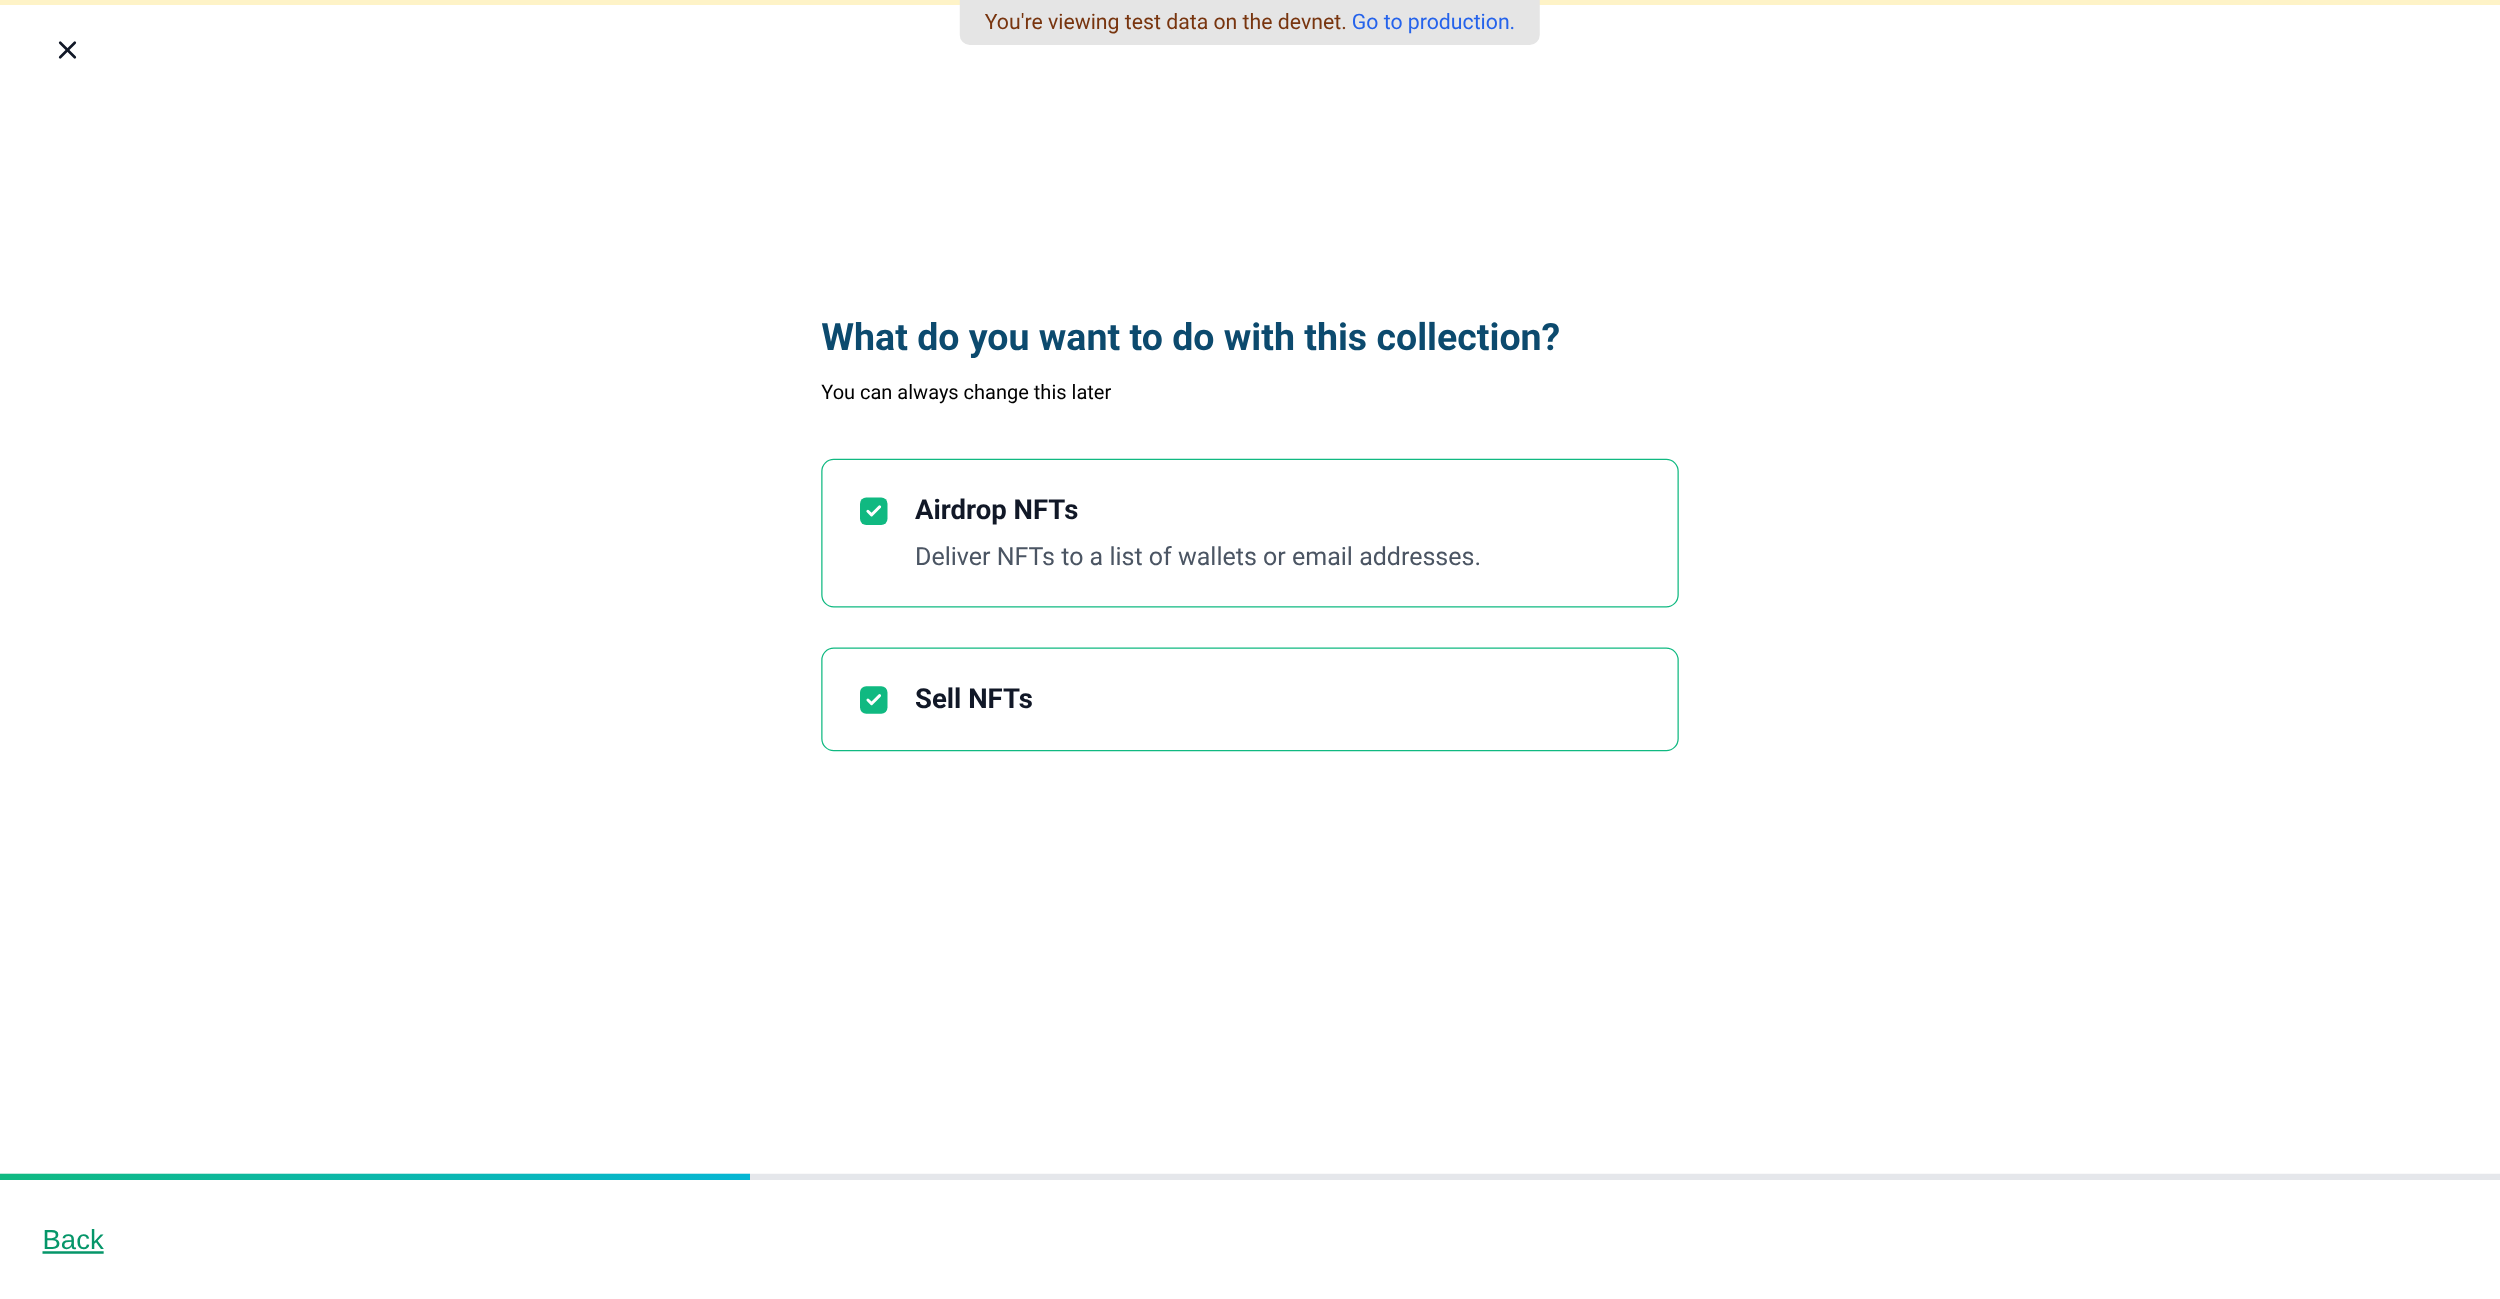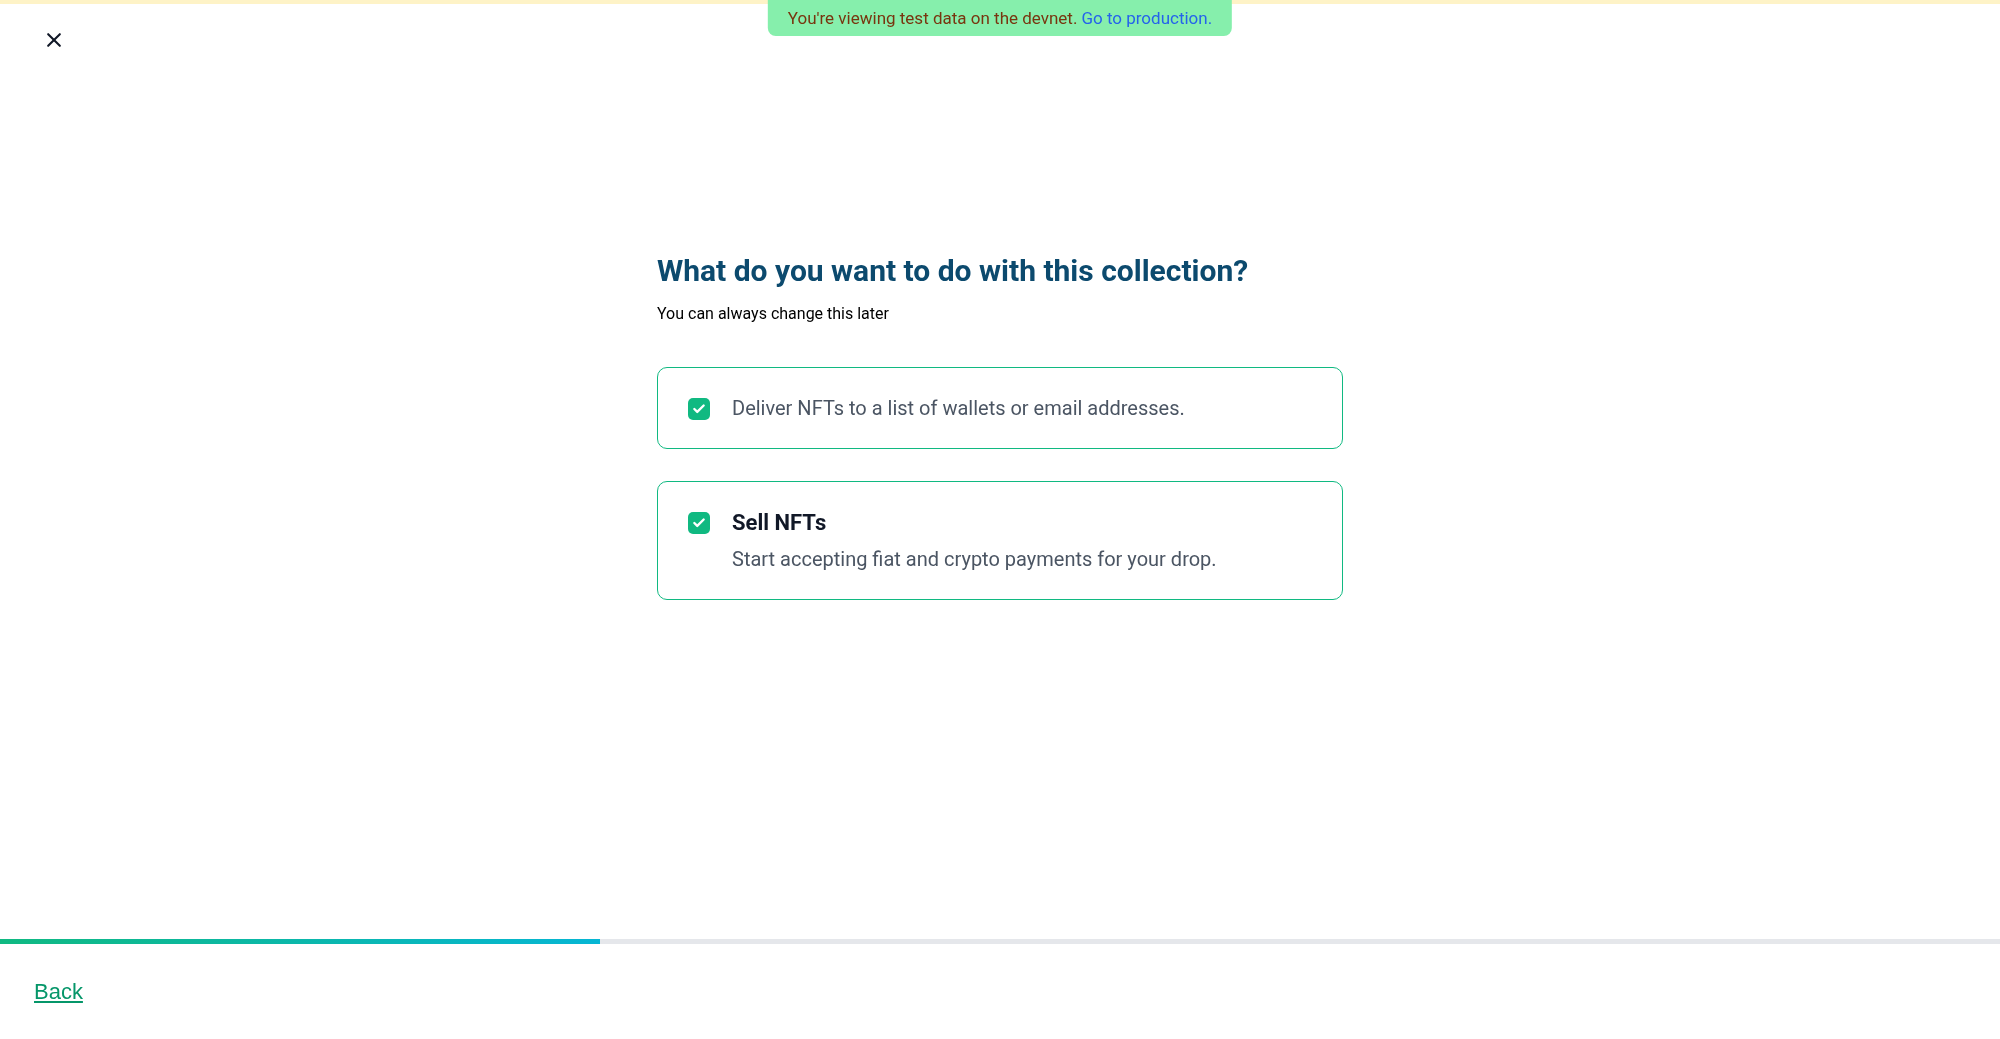--- a/index.html
+++ b/index.html
@@ -18,21 +18,21 @@
     .top-banner {
       width: 100%;
       height: 4px;
       background: #fef3c7;
     }
     .notice-bar {
       position: absolute;
       top: 0;
       left: 50%;
       transform: translateX(-50%);
-      background: #86efac;
+      background: #e5e5e5;
       padding: 8px 20px;
       border-radius: 0 0 8px 8px;
       font-size: 17px;
       color: #78350f;
       display: flex;
       align-items: center;
       gap: 4px;
     }
     .notice-link {
       color: #2563eb;
@@ -177,33 +177,33 @@
   <h1 class="heading">What do you want to do with this collection?</h1>
   <p class="subheading">You can always change this later</p>
 
   <div class="option-card">
     <div class="checkbox">
       <svg viewBox="0 0 24 24" fill="none" stroke="#ffffff" stroke-width="4" stroke-linecap="round" stroke-linejoin="round">
         <polyline points="4 12 9 17 20 6"></polyline>
       </svg>
     </div>
     <div class="option-text">
+      <div class="option-title">Airdrop NFTs</div>
       <div class="option-desc">Deliver NFTs to a list of wallets or email addresses.</div>
     </div>
   </div>
 
   <div class="option-card">
     <div class="checkbox">
       <svg viewBox="0 0 24 24" fill="none" stroke="#ffffff" stroke-width="4" stroke-linecap="round" stroke-linejoin="round">
         <polyline points="4 12 9 17 20 6"></polyline>
       </svg>
     </div>
     <div class="option-text">
       <div class="option-title">Sell NFTs</div>
-      <div class="option-desc">Start accepting fiat and crypto payments for your drop.</div>
     </div>
   </div>
 </div>
 
 <div class="progress-container">
   <div class="progress-fill" style="width:30%"></div>
 </div>
 
 <div class="footer">
   <button class="back-link">Back</button>

